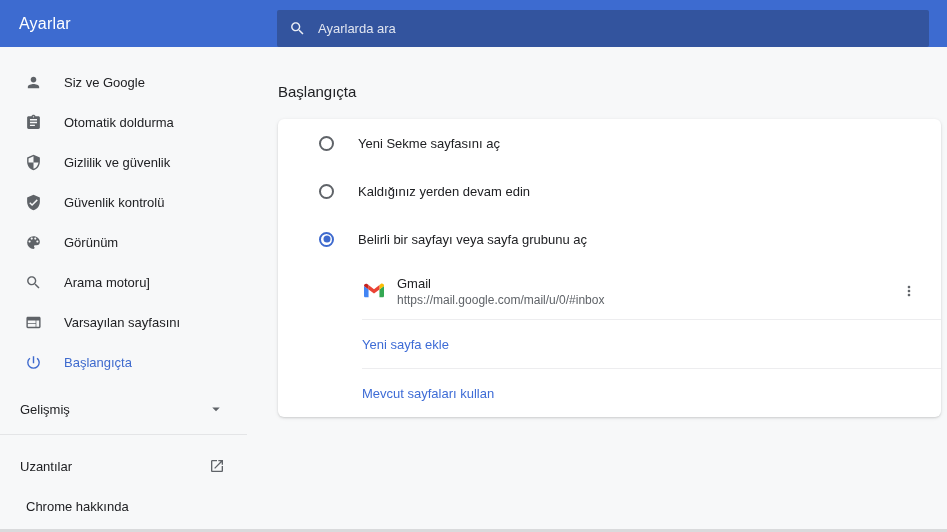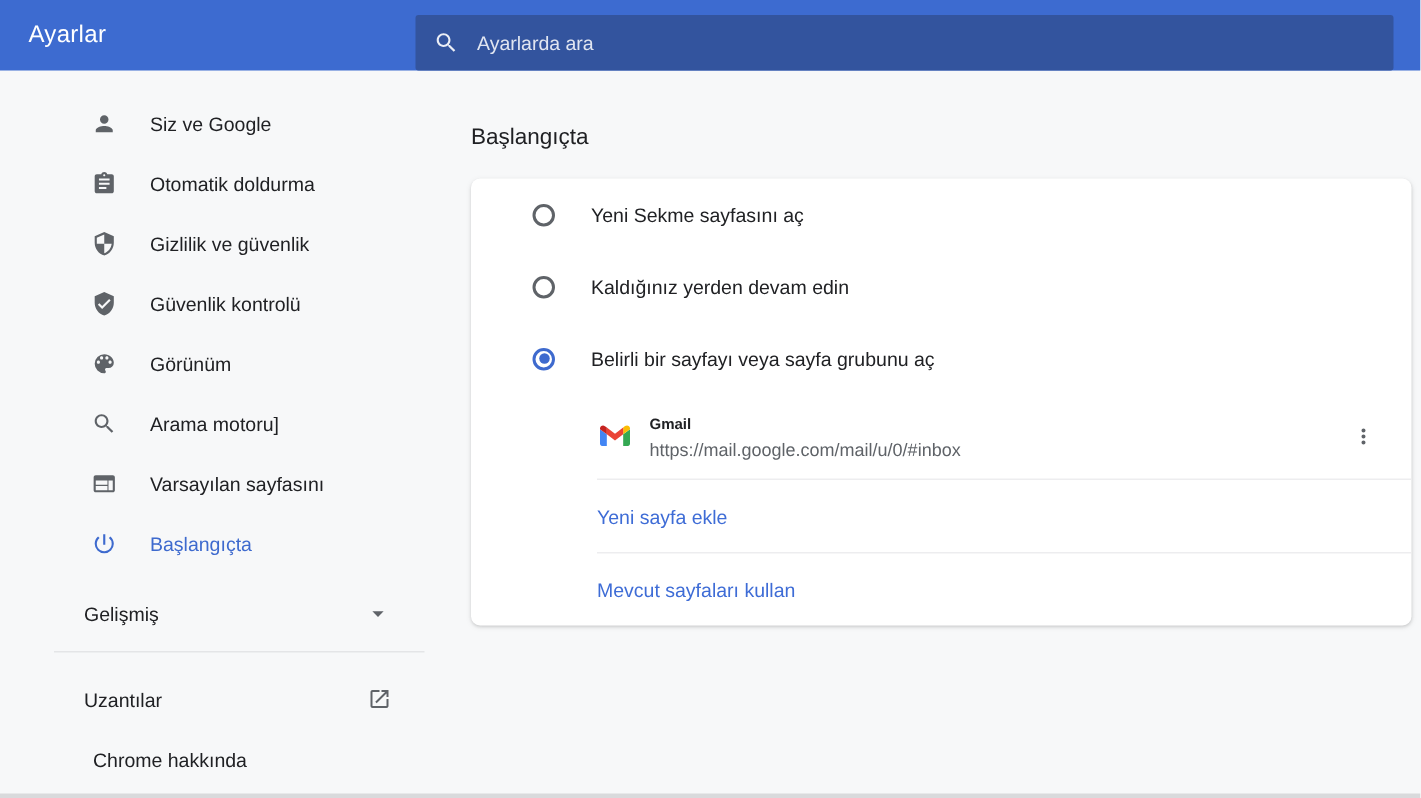--- a/index.html
+++ b/index.html
@@ -36,21 +36,21 @@
   }
   .searchbox svg{flex:0 0 auto;}
   .search-input{
     background:transparent;border:none;outline:none;
     color:#fff;font-size:13px;margin-left:12px;flex:1;
     font-family:inherit;
   }
   .search-input::placeholder{color:rgba(255,255,255,.85);}
   
   .page{display:flex;height:484px;}
-  .sidebar{width:247px;flex:0 0 247px;padding-top:15px;margin-left:36px;}
+  .sidebar{width:247px;flex:0 0 247px;padding-top:15px;}
   .content{flex:1;padding:0 6px 0 31px;}
   
   .nav-item{
     height:40px;display:flex;align-items:center;cursor:pointer;
     padding-left:24px;
   }
   .nav-item .icon{width:18px;height:18px;display:flex;align-items:center;justify-content:center;color:var(--text-grey);}
   .nav-item .icon svg{fill:var(--text-grey);}
   .nav-label{margin-left:22px;font-size:13px;font-weight:500;color:var(--text-dark);}
   .nav-item.active .nav-label{color:var(--accent-blue);}
@@ -91,21 +91,21 @@
     content:"";position:absolute;left:50%;top:50%;
     width:7px;height:7px;border-radius:50%;background:var(--accent-blue);
     transform:translate(-50%,-50%);
   }
   .radio-label{margin-left:24px;font-size:13px;color:var(--text-dark);}
   .page-row{
     height:56px;display:flex;align-items:center;padding-left:62px;padding-right:18px;
   }
   .page-icon{width:20px;height:20px;display:flex;align-items:center;flex:0 0 auto;}
   .page-text{margin-left:13px;flex:1;min-width:0;}
-  .page-title{font-size:10px;color:var(--text-dark);line-height:17px;font-weight:bold;}
+  .page-title{font-size:13px;color:var(--text-dark);line-height:17px;}
   .page-url{font-size:12px;color:var(--text-grey);line-height:16px;}
   .more-btn{
     width:28px;height:28px;border:none;background:transparent;cursor:pointer;
     display:flex;align-items:center;justify-content:center;border-radius:50%;
   }
   .more-btn svg{fill:var(--text-grey);}
   .card-divider{height:1px;background:#ededef;margin-left:60px;}
   .link-row{
     height:48px;display:flex;align-items:center;padding-left:60px;cursor:pointer;
   }

